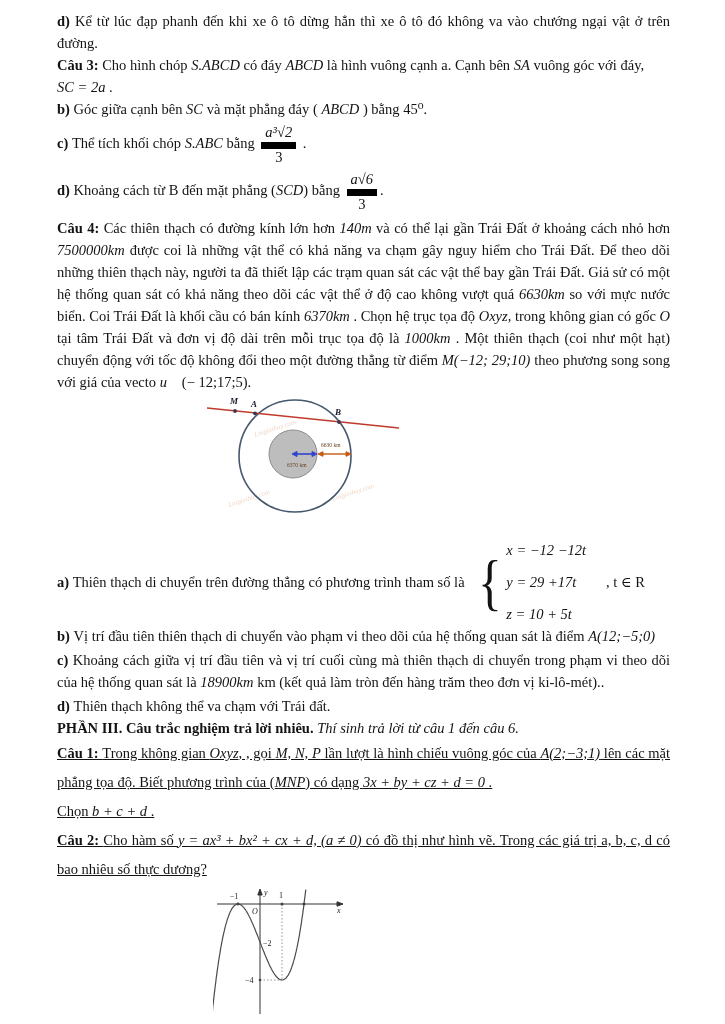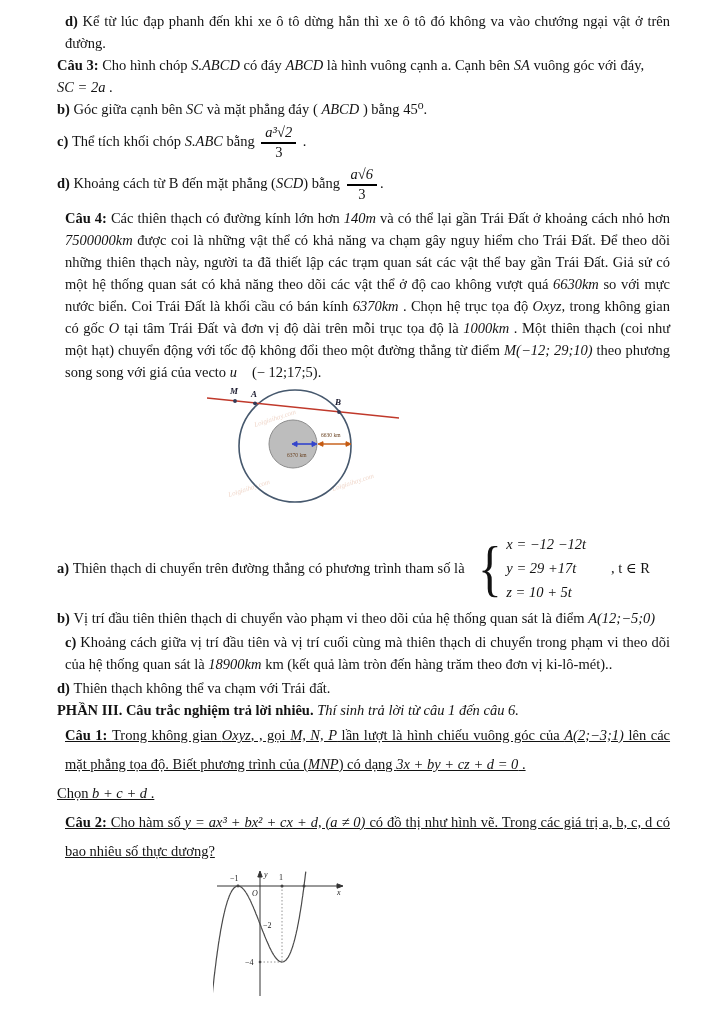--- a/index.html
+++ b/index.html
@@ -3,33 +3,33 @@
 <meta charset="utf-8">
 <style>
   html,body{margin:0;padding:0;overflow:hidden;}
   body{
     width:725px;height:1024px;background:#ffffff;color:#131313;
     font-family:"Liberation Serif","DejaVu Serif",serif;
     font-size:14.5px;
   }
   .page{padding:10px 55px 0 57px;position:relative;height:1014px;box-sizing:border-box;}
   .para{margin:0;line-height:22px;}
-  .j{text-align:justify;margin-left:8px;}
+  .j{text-align:justify;}
   .b{font-weight:bold;}
   .i{font-style:italic;}
   .loose{line-height:29px;text-decoration:underline;} .mt2{margin-top:2px;}
   .frac{display:inline-block;vertical-align:middle;text-align:center;font-style:italic;line-height:1.15;margin:2px 3px;}
-  .frac .num{display:block;padding:0 4px 1px 4px;border-bottom:2px solid #000000;}
+  .frac .num{display:block;padding:0 4px 1px 4px;border-bottom:7px solid #000000;}
   .frac .den{display:block;font-style:normal;}
   
   .sys-row{display:flex;align-items:center;line-height:22px;margin-top:2px;min-height:78px;}
   .sys-text{flex:0 0 auto;}
   .brace{font-size:62px;font-weight:300;line-height:0;margin:0 2px 0 10px;transform:scaleX(.8);color:#131313;}
-  .sys-lines{display:flex;flex-direction:column;gap:2px;font-style:italic;}
-  .sys-suffix{margin-left:25px;text-align:center;}
+  .sys-lines{display:flex;flex-direction:column;gap:10px;font-style:italic;}
+  .sys-suffix{margin-left:20px;text-align:center;}
   
   .fig1-wrap{margin:2px 0 0 146px;}
   .fig2-wrap{margin:2px 0 0 156px;}
   svg text{font-family:"Liberation Serif","DejaVu Serif",serif;}
 </style>
 </head>
 <body>
 
 <div class="page">
 

